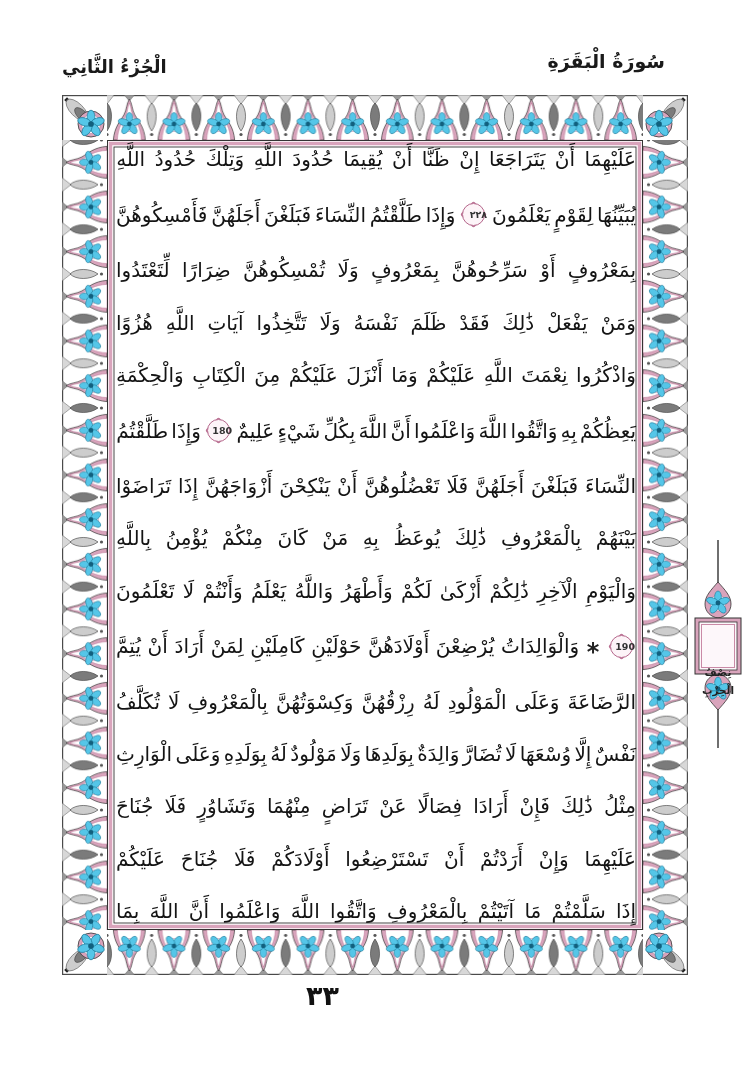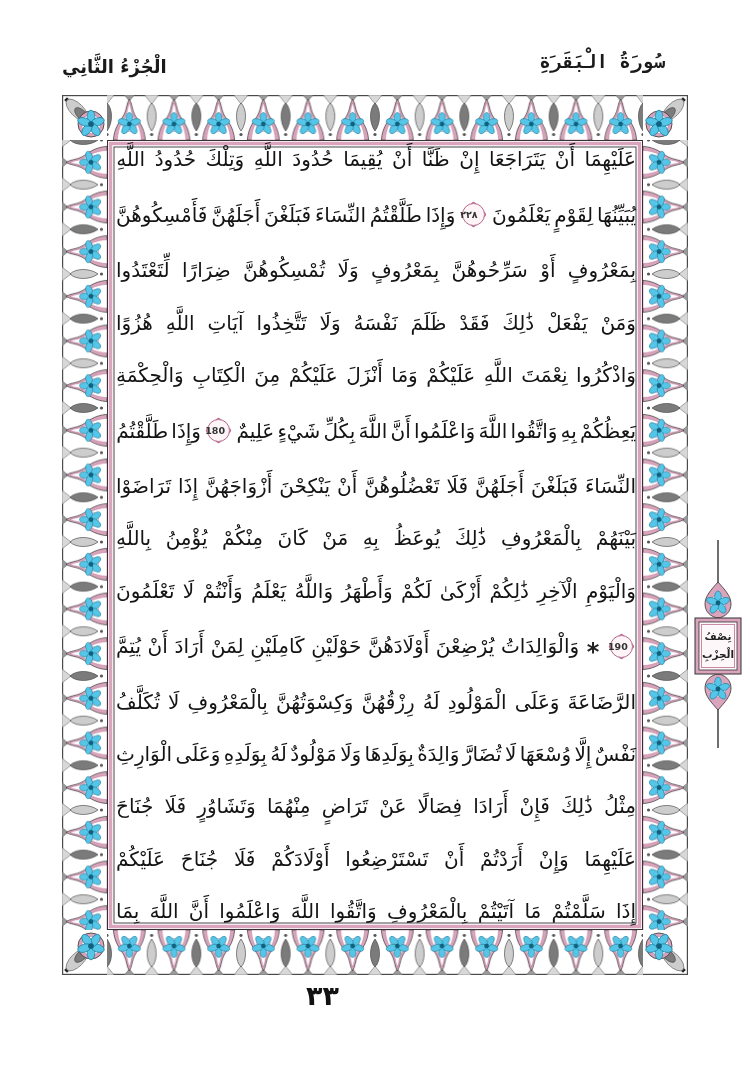--- a/index.html
+++ b/index.html
@@ -1,48 +1,48 @@
 <!DOCTYPE html>
 <html lang="ar" dir="rtl"><head>
 <meta charset="utf-8">
 <style>
   html,body{margin:0;padding:0;background:#ffffff;}
   .page{
     position:relative;width:750px;height:1072px;background:#ffffff;overflow:hidden;
     font-family:"DejaVu Sans",sans-serif;color:#1a1a1a;direction:rtl;
   }
   
-  .hdr-right{position:absolute;top:50px;right:85px;font-size:19px;font-weight:bold;letter-spacing:0;font-family:Liberation Mono, monospace;}
+  .hdr-right{position:absolute;top:50px;right:85px;font-size:19px;font-weight:bold;letter-spacing:0;}
   .hdr-left{position:absolute;top:56px;left:62px;font-size:18px;font-weight:bold;}
   
   .frame{position:absolute;left:62px;top:95px;}
   
   .text-block{
     position:absolute;left:116px;top:149px;width:520px;height:772px;
     display:flex;flex-direction:column;justify-content:space-between;
   }
   .line{
     display:flex;direction:rtl;justify-content:space-between;align-items:center;
     font-size:20px;line-height:1;white-space:nowrap;color:#141414;
   }
   .line .word{flex:0 0 auto;}
   
   .verse-marker{position:relative;display:inline-flex;width:27px;height:27px;flex:0 0 auto;
-    align-items:center;justify-content:flex-end;margin:0 1px;}
+    align-items:center;justify-content:flex-start;margin:0 1px;}
   .vm-diamond{position:absolute;inset:4px;background:#f3d7e3;border:1px solid #b5688c;
     transform:rotate(45deg);border-radius:2px;}
   .vm-circle{position:absolute;inset:2px;border-radius:50%;background:#fdf4f8;border:1px solid #b5688c;}
   .vm-num{position:relative;font-size:9.5px;font-weight:bold;color:#333;z-index:2;}
   
   .hizb-star{flex:0 0 auto;font-size:24px;font-weight:bold;color:#222;line-height:0;
     transform:translateY(6px);margin:0 1px;}
   
   .margin-medallion{position:absolute;left:687px;top:540px;width:62px;height:208px;}
   .margin-medallion svg{position:absolute;left:0;top:0;}
-  .mm-text{position:absolute;left:0;width:62px;text-align:center;font-size:10.5px;font-weight:bold;color:#222;}
+  .mm-text{position:absolute;left:0;width:62px;text-align:center;font-size:10.5px;font-weight:bold;color:#222;margin-top:36px;}
   .mm-line1{top:90px;}
   .mm-line2{top:108px;text-align:center;}
   
   .page-number{position:absolute;left:0;top:980px;width:645px;text-align:center;
     font-size:27px;font-weight:bold;color:#111;}
 </style>
 </head>
 <body>
 
 <div class="page">

